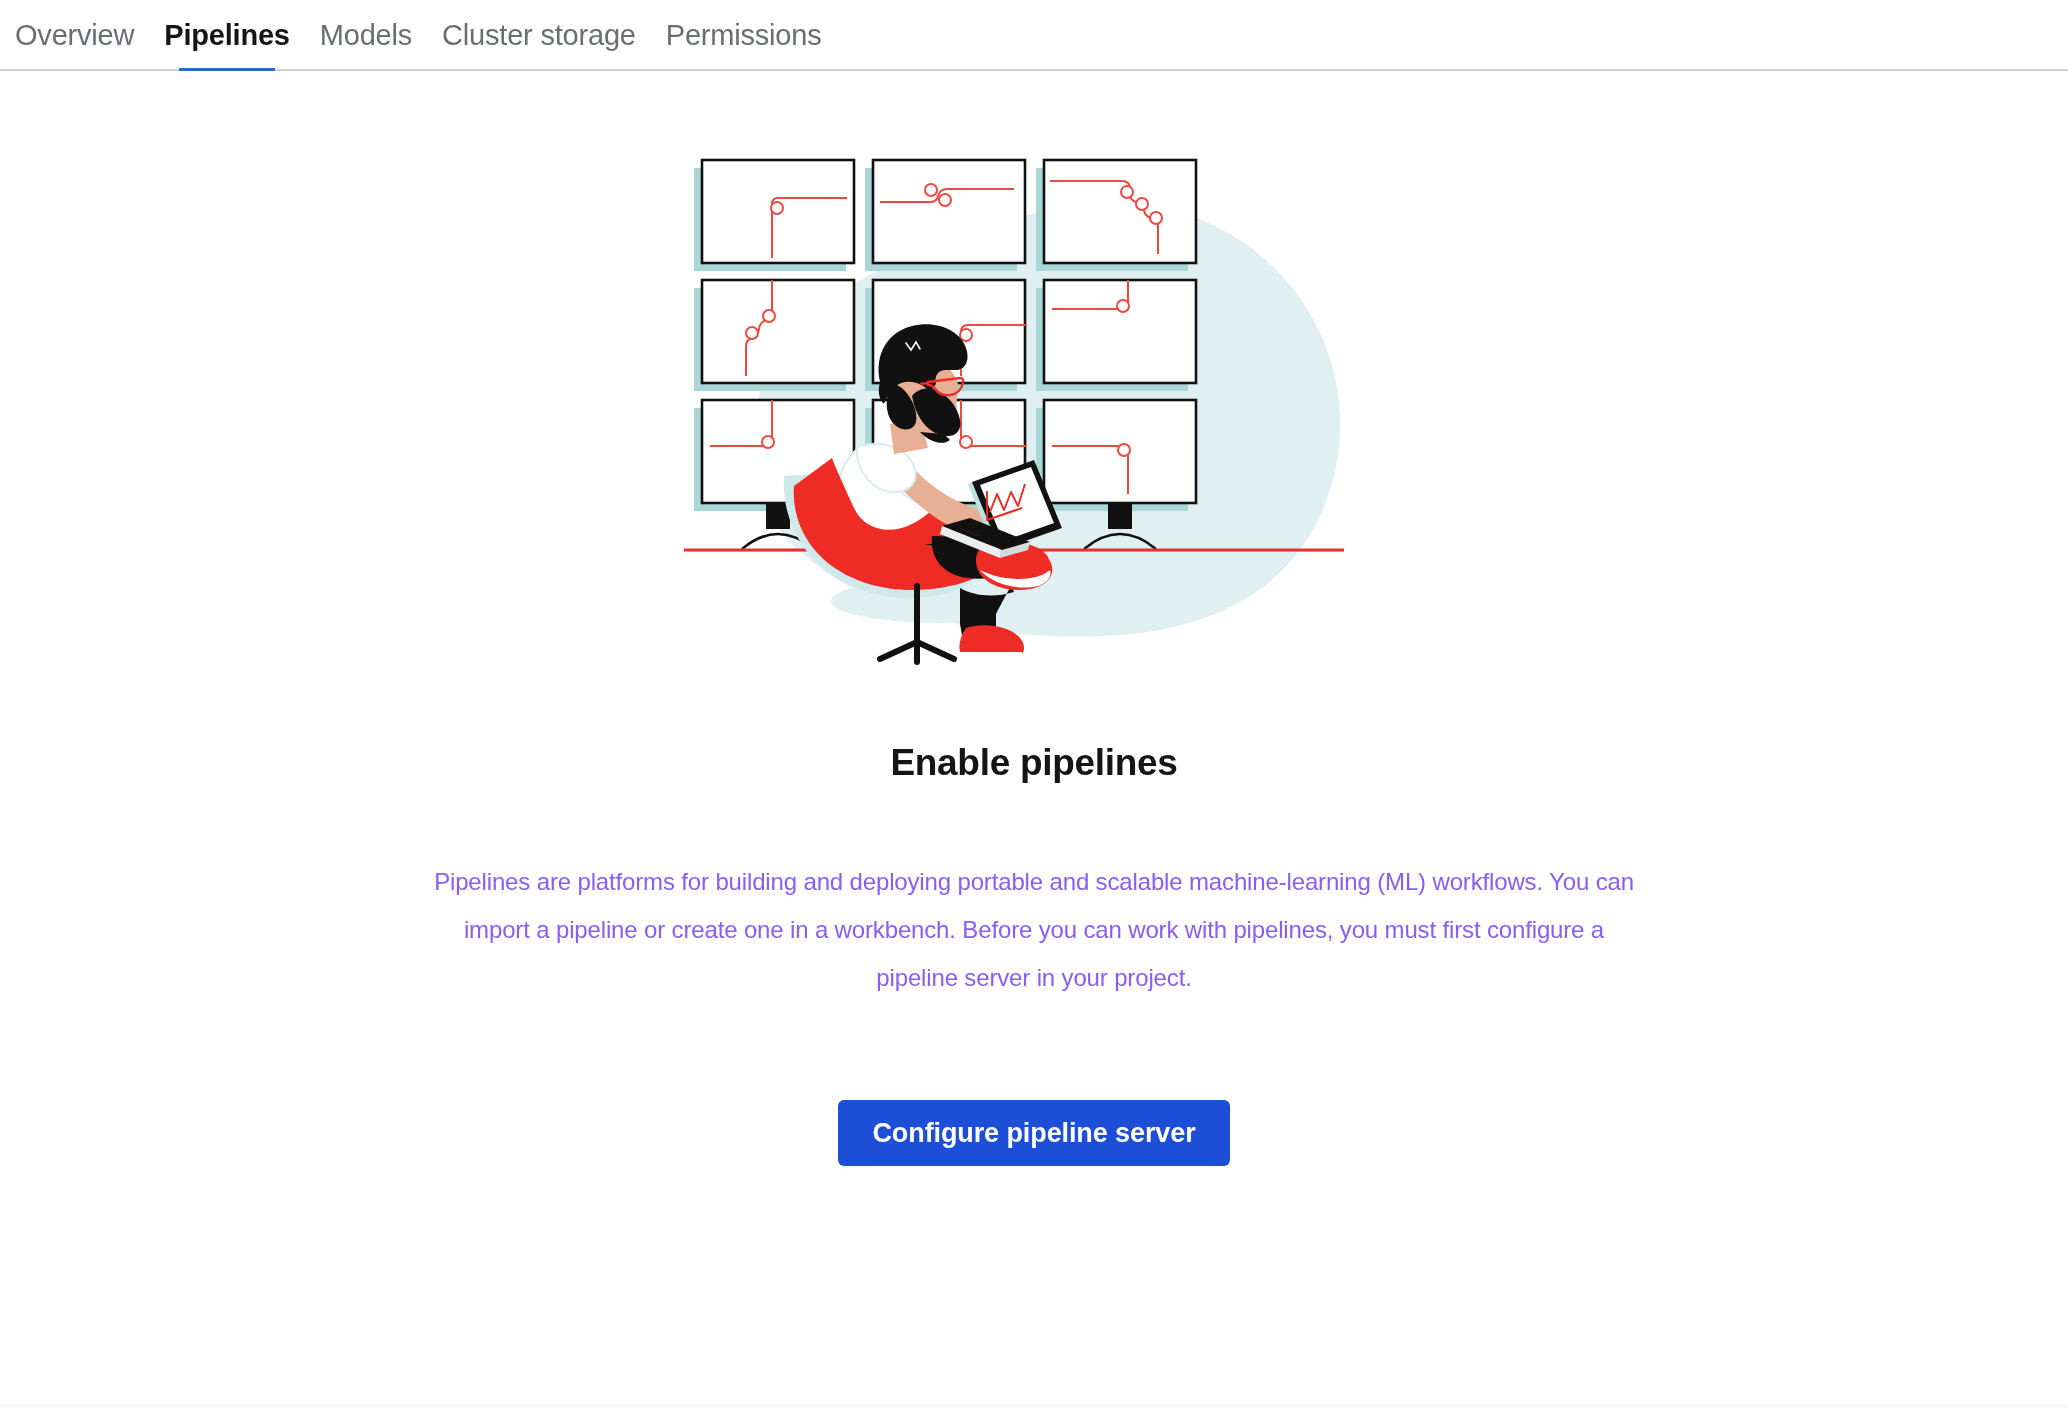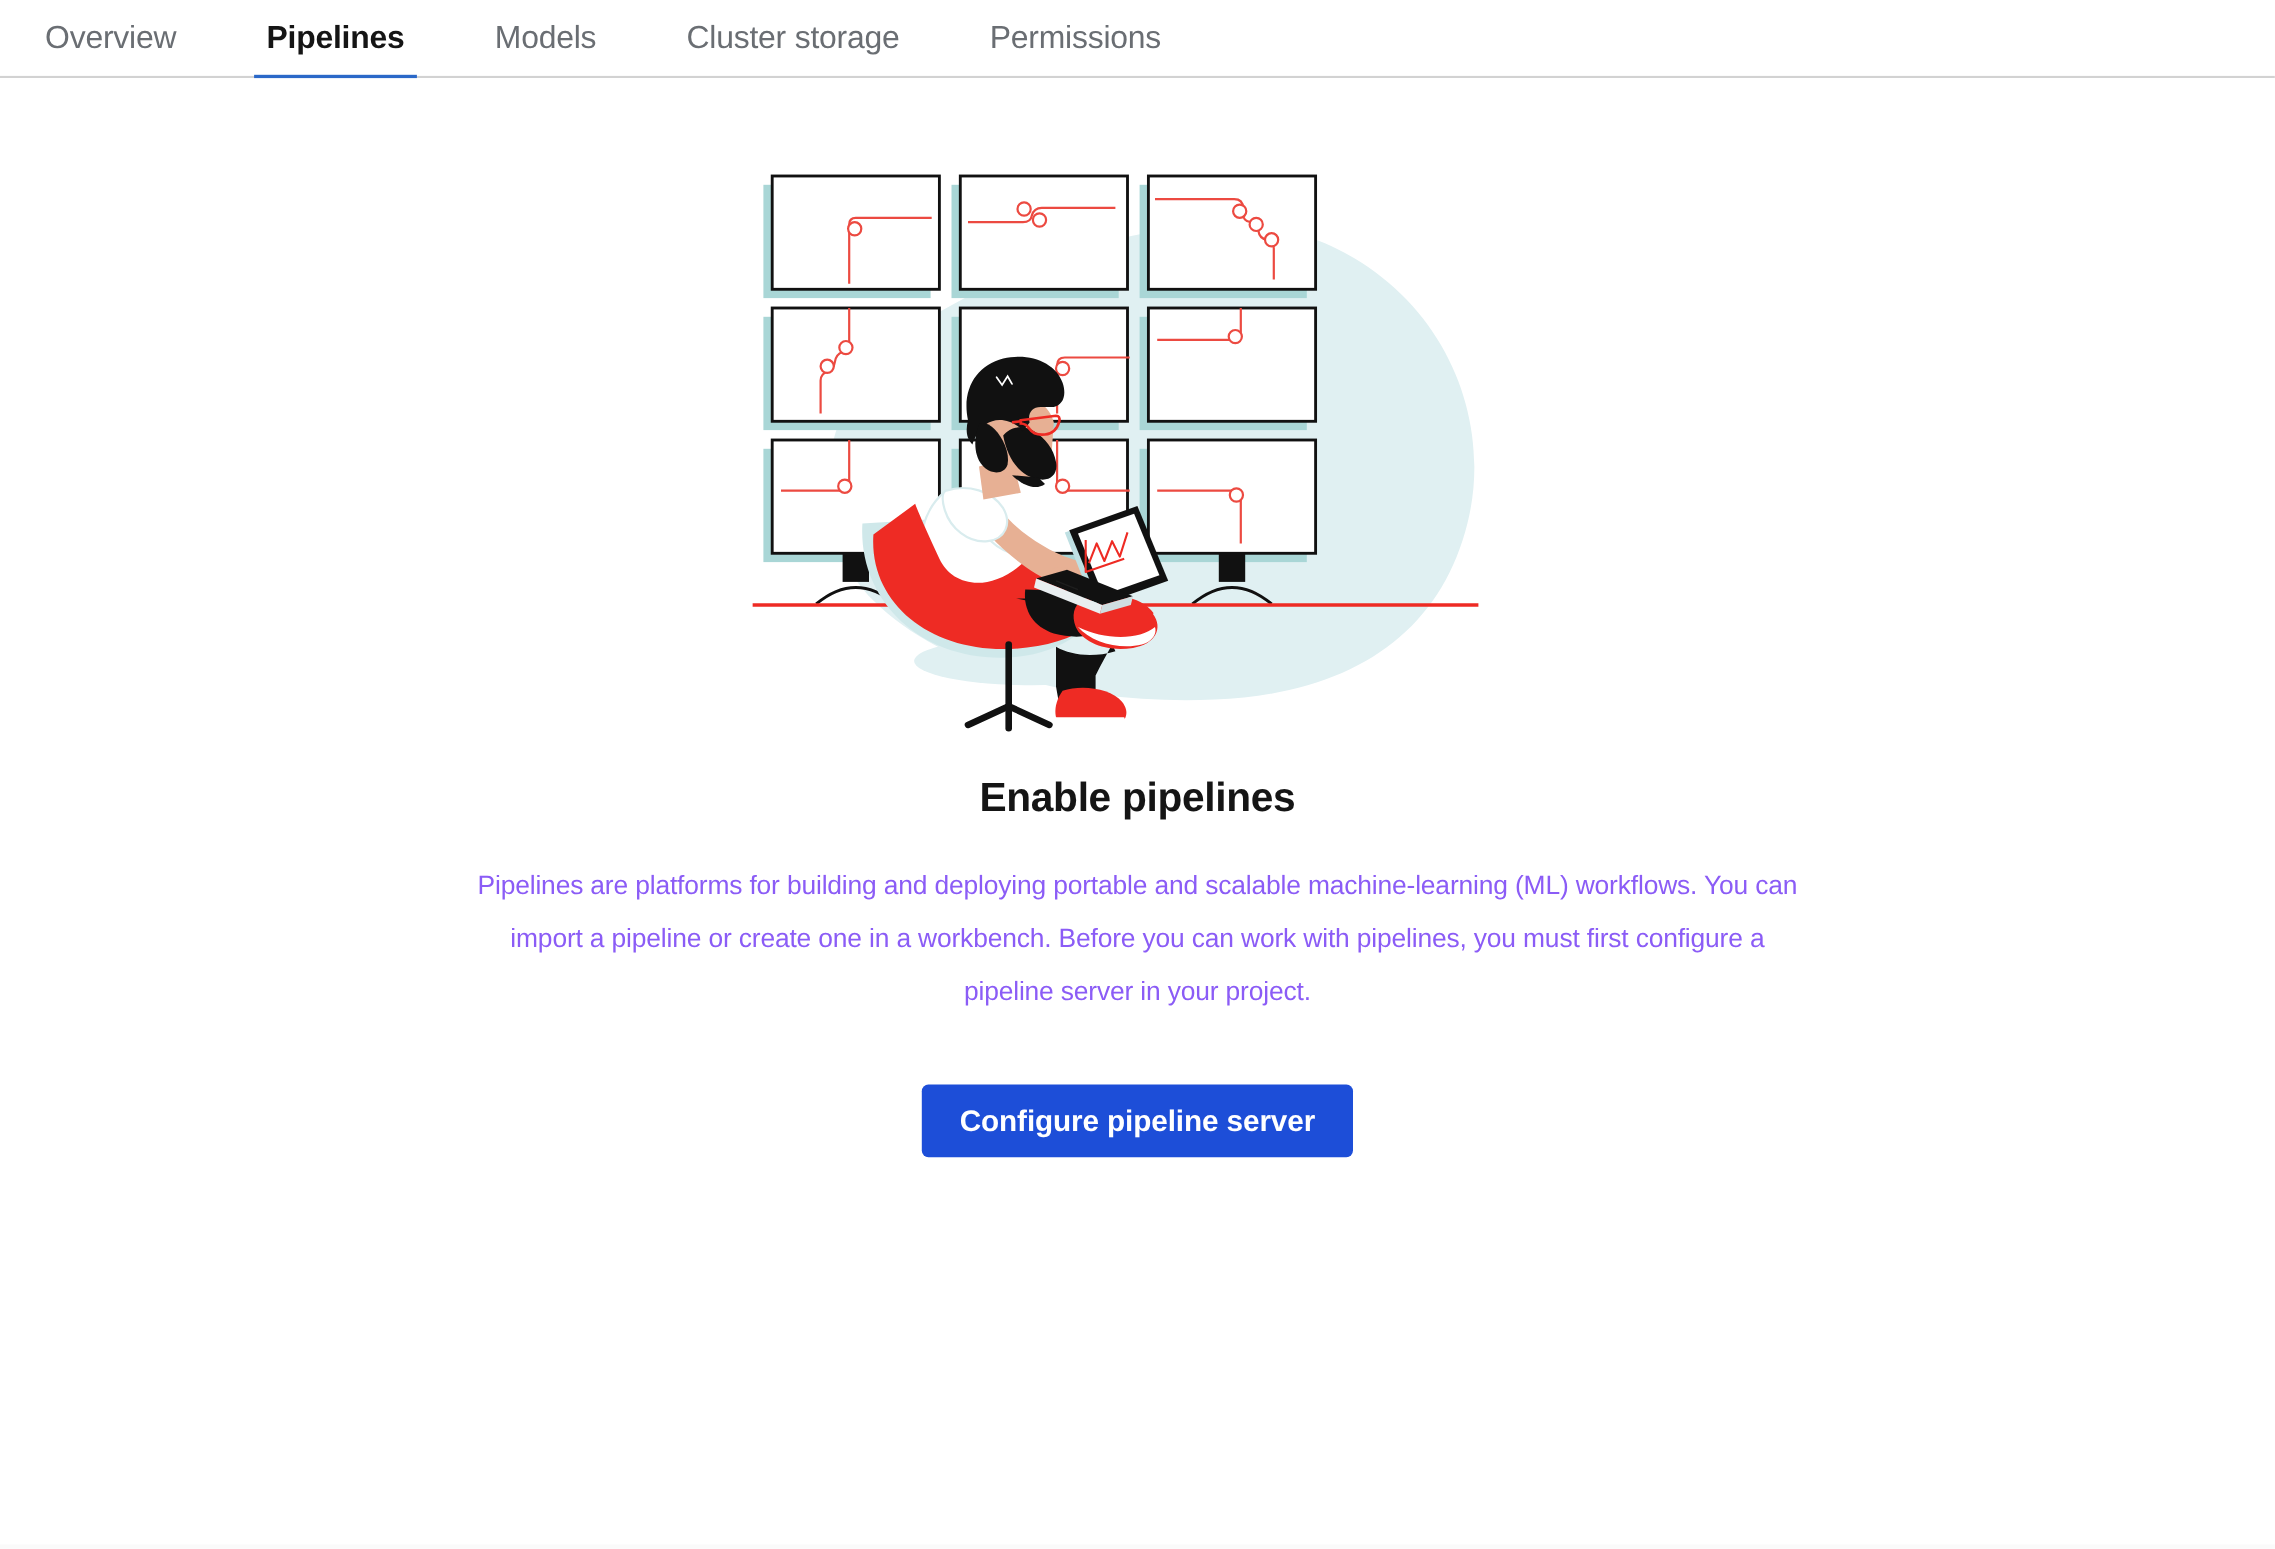--- a/index.html
+++ b/index.html
@@ -26,21 +26,21 @@
     align-items: flex-start;
     padding-left: 0px;
     background: #fff;
   }
   .tab {
     position: relative;
     height: 71px;
     box-sizing: border-box;
     display: flex;
     align-items: center;
-    padding: 0 41px;
+    padding: 0 15px;
     font-size: 29px;
     letter-spacing: -0.2px;
     color: #6a6e73;
     cursor: pointer;
     white-space: nowrap;
     background: transparent;
     border: none;
     font-family: inherit;
   }
   .tab.active {
@@ -59,20 +59,21 @@
   }
 
   
   .content {
     position: relative;
     height: 1337px;
     display: flex;
     flex-direction: column;
     align-items: center;
     background: #fff;
+    gap: 38px;
   }
   .illustration-wrap {
     margin-top: 75px;
     width: 700px;
     height: 520px;
     position: relative;
   }
   .illustration-wrap svg {
     display: block;
     width: 700px;

